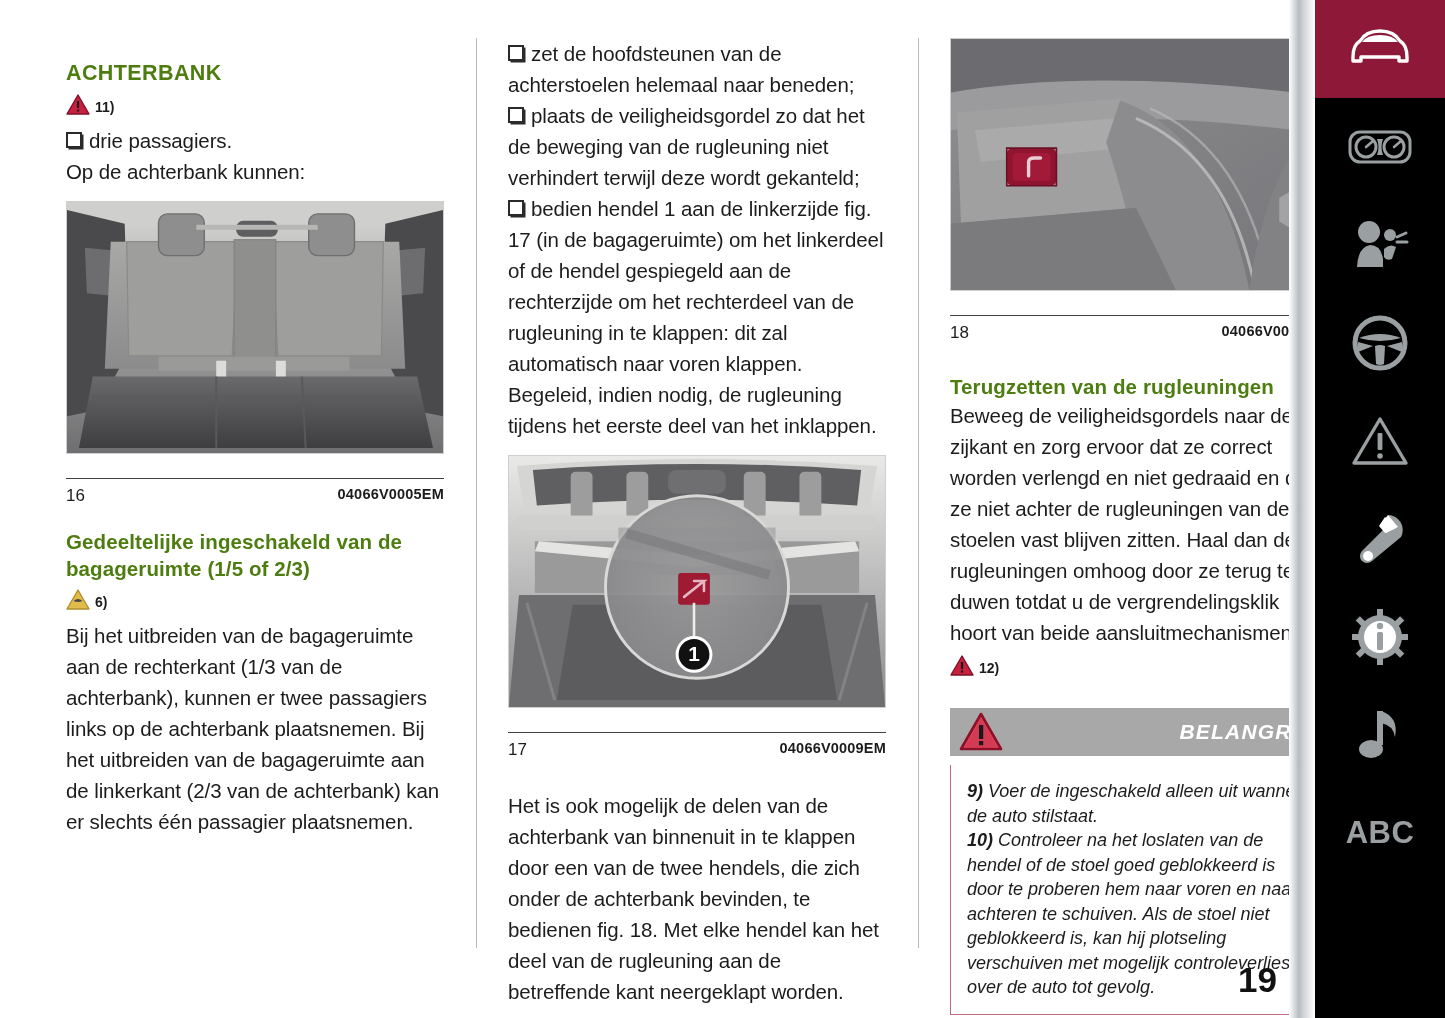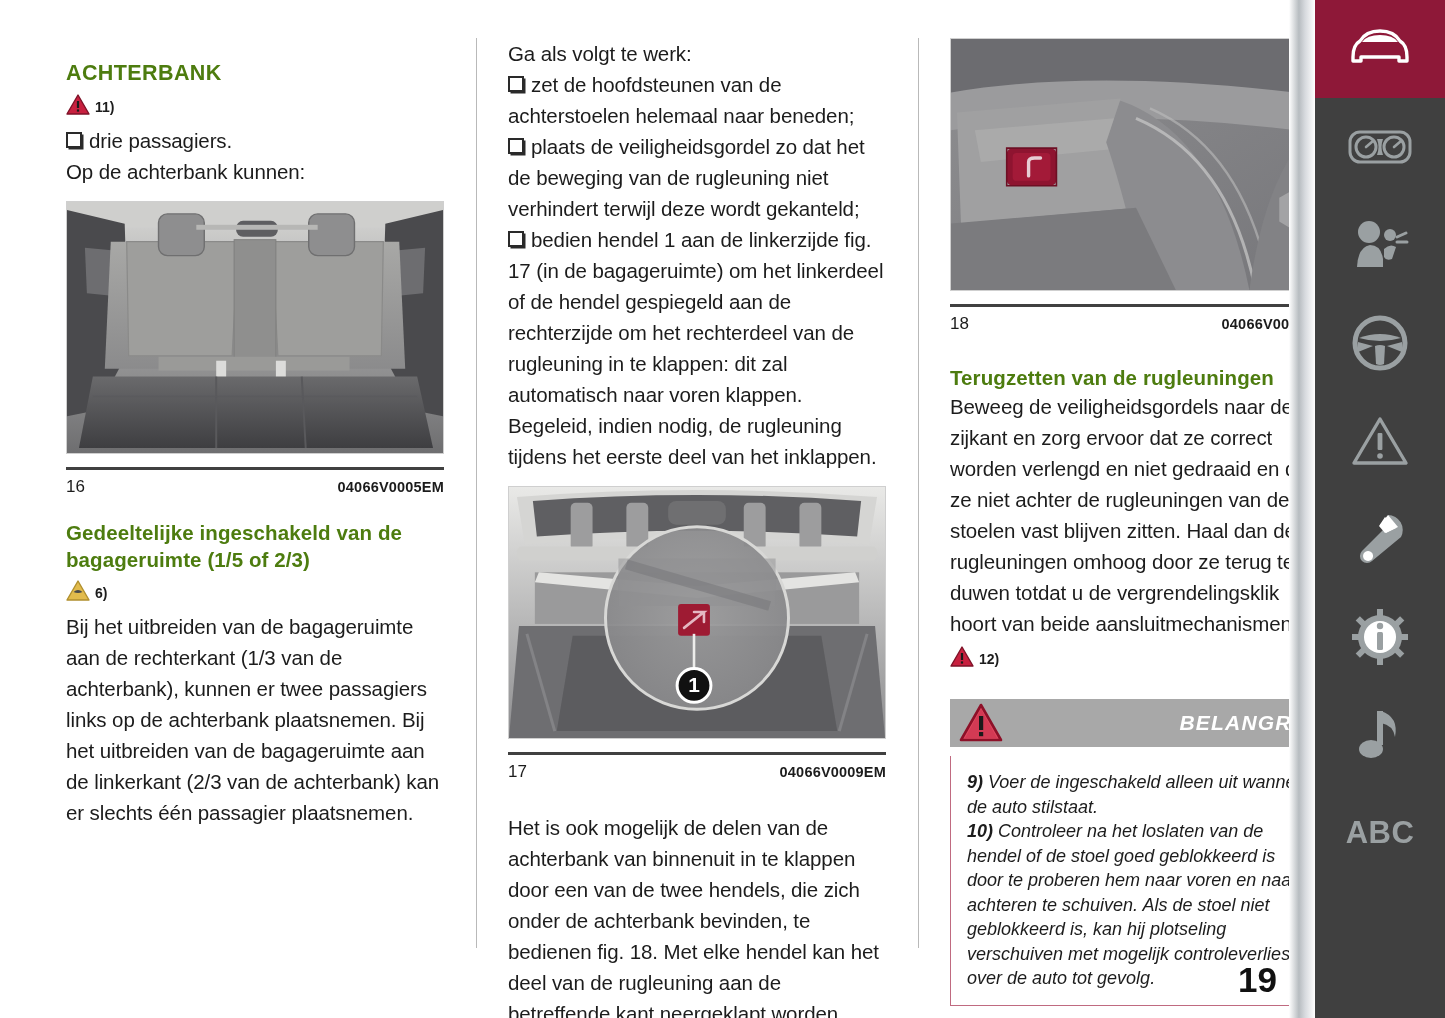--- a/index.html
+++ b/index.html
@@ -10,21 +10,21 @@
     color:#1a1a1a;
     overflow:hidden;
     position:relative;
   }
   .page{
     position:absolute;left:0;top:0;width:1445px;height:1018px;
   }
   
   .sidebar{
     position:absolute; right:0; top:0; width:130px; height:1018px;
-    background:#404040;
+    background:#000000;
     display:flex; flex-direction:column; align-items:center;
   }
   .spine{
     position:absolute; right:130px; top:0; width:26px; height:1018px;
     background:linear-gradient(to right,#ffffff 0%,#b7bcc0 38%,#d7dade 62%,#ffffff 100%);
   }
   .sb-item{
     width:130px; height:98px;
     display:flex; align-items:center; justify-content:center;
     box-sizing:border-box;
@@ -84,23 +84,23 @@
     top:0px;
     box-shadow:2px 2px 0 -0.5px #2a2a2a;
   }
   
   .figure{ margin-top:14px; }
   .figimg{
     width:378px; height:253px; display:block; border:1px solid #cfcfcf;
     box-sizing:border-box;
   }
   .figcap{
-    display:flex; justify-content:space-between; align-items:center;
-    border-top:3px solid #404040;
-    margin-top:13px; padding-top:7px;
+    display:flex; justify-content:space-between; align-items:flex-start;
+    border-top:1px solid #404040;
+    margin-top:24px; padding-top:7px;
   }
   .fignum{ font-size:17px; color:#1c1c1c; }
   .figcode{ font-size:14.5px; font-weight:bold; color:#1c1c1c; letter-spacing:.2px;}
   
   .warnbox{ margin-top:28px; width:378px; }
   .warnhead{
     height:48px; background:#a8a8a8;
     display:flex; align-items:center; position:relative;
   }
   .warnhead .wtri{ position:absolute; left:8px; top:3px; }
@@ -215,21 +215,20 @@
         </span>
         <span class="noteref">6)</span>
       </div>
 
       <p class="txt">Bij het uitbreiden van de bagageruimte aan de rechterkant (1/3 van de achterbank), kunnen er twee passagiers links op de achterbank plaatsnemen. Bij het uitbreiden van de bagageruimte aan de linkerkant (2/3 van de achterbank) kan er slechts één passagier plaatsnemen.</p>
     </div>
 
     <div class="col">
       <div class="divider"></div>
 
-      <p class="txt">Ga als volgt te werk:</p>
       <p class="txt"><span class="bullet"></span><span>zet de hoofdsteunen van de achterstoelen helemaal naar beneden;</span></p>
       <p class="txt"><span class="bullet"></span><span>plaats de veiligheidsgordel zo dat het de beweging van de rugleuning niet verhindert terwijl deze wordt gekanteld;</span></p>
       <p class="txt"><span class="bullet"></span><span>bedien hendel 1 aan de linkerzijde fig. 17 (in de bagageruimte) om het linkerdeel of de hendel gespiegeld aan de rechterzijde om het rechterdeel van de rugleuning in te klappen: dit zal automatisch naar voren klappen. Begeleid, indien nodig, de rugleuning tijdens het eerste deel van het inklappen.</span></p>
 
       <div class="figure">
         <svg class="figimg" viewBox="0 0 378 253" preserveAspectRatio="none">
           <defs>
             <linearGradient id="f17bg" x1="0" y1="0" x2="0" y2="1">
               <stop offset="0" stop-color="#e9e9e7"></stop>
                 <stop offset="1" stop-color="#8d8d8f"></stop>

